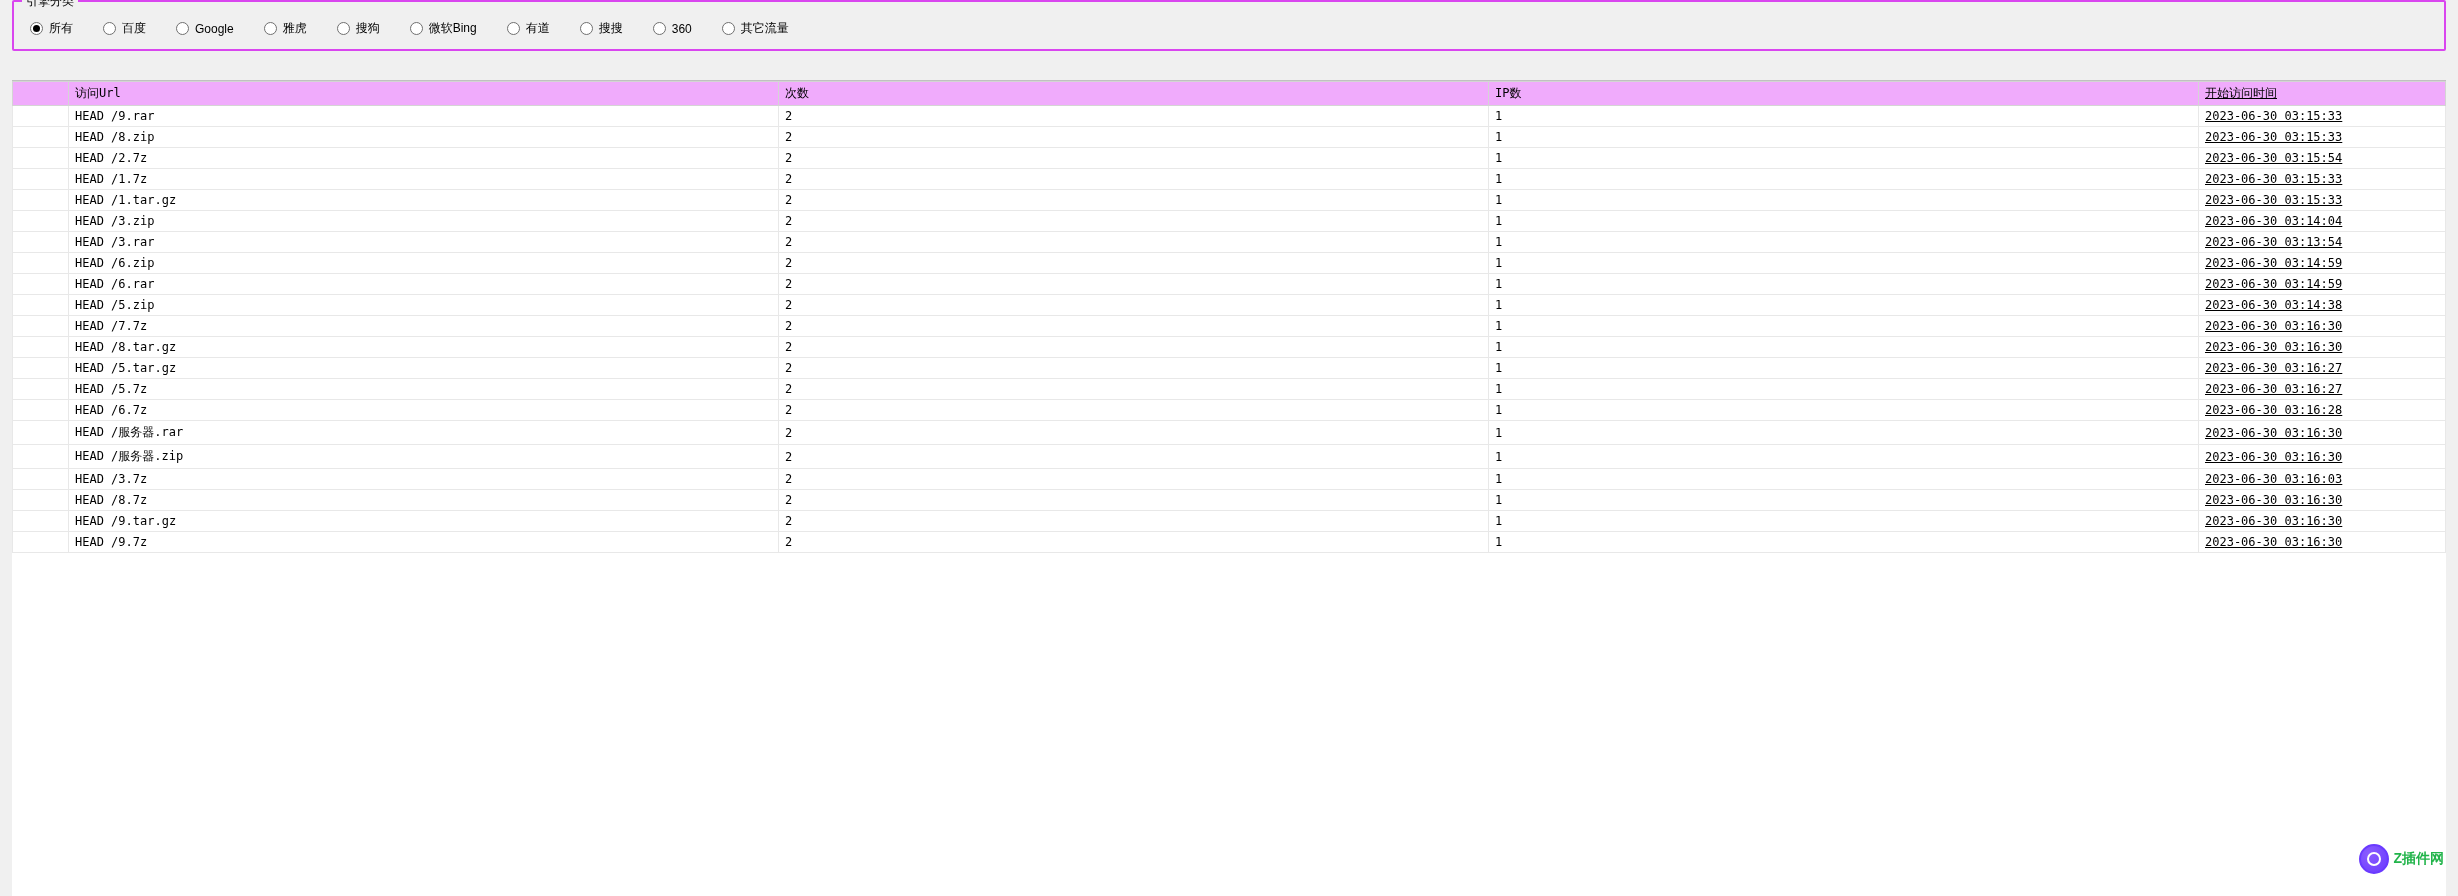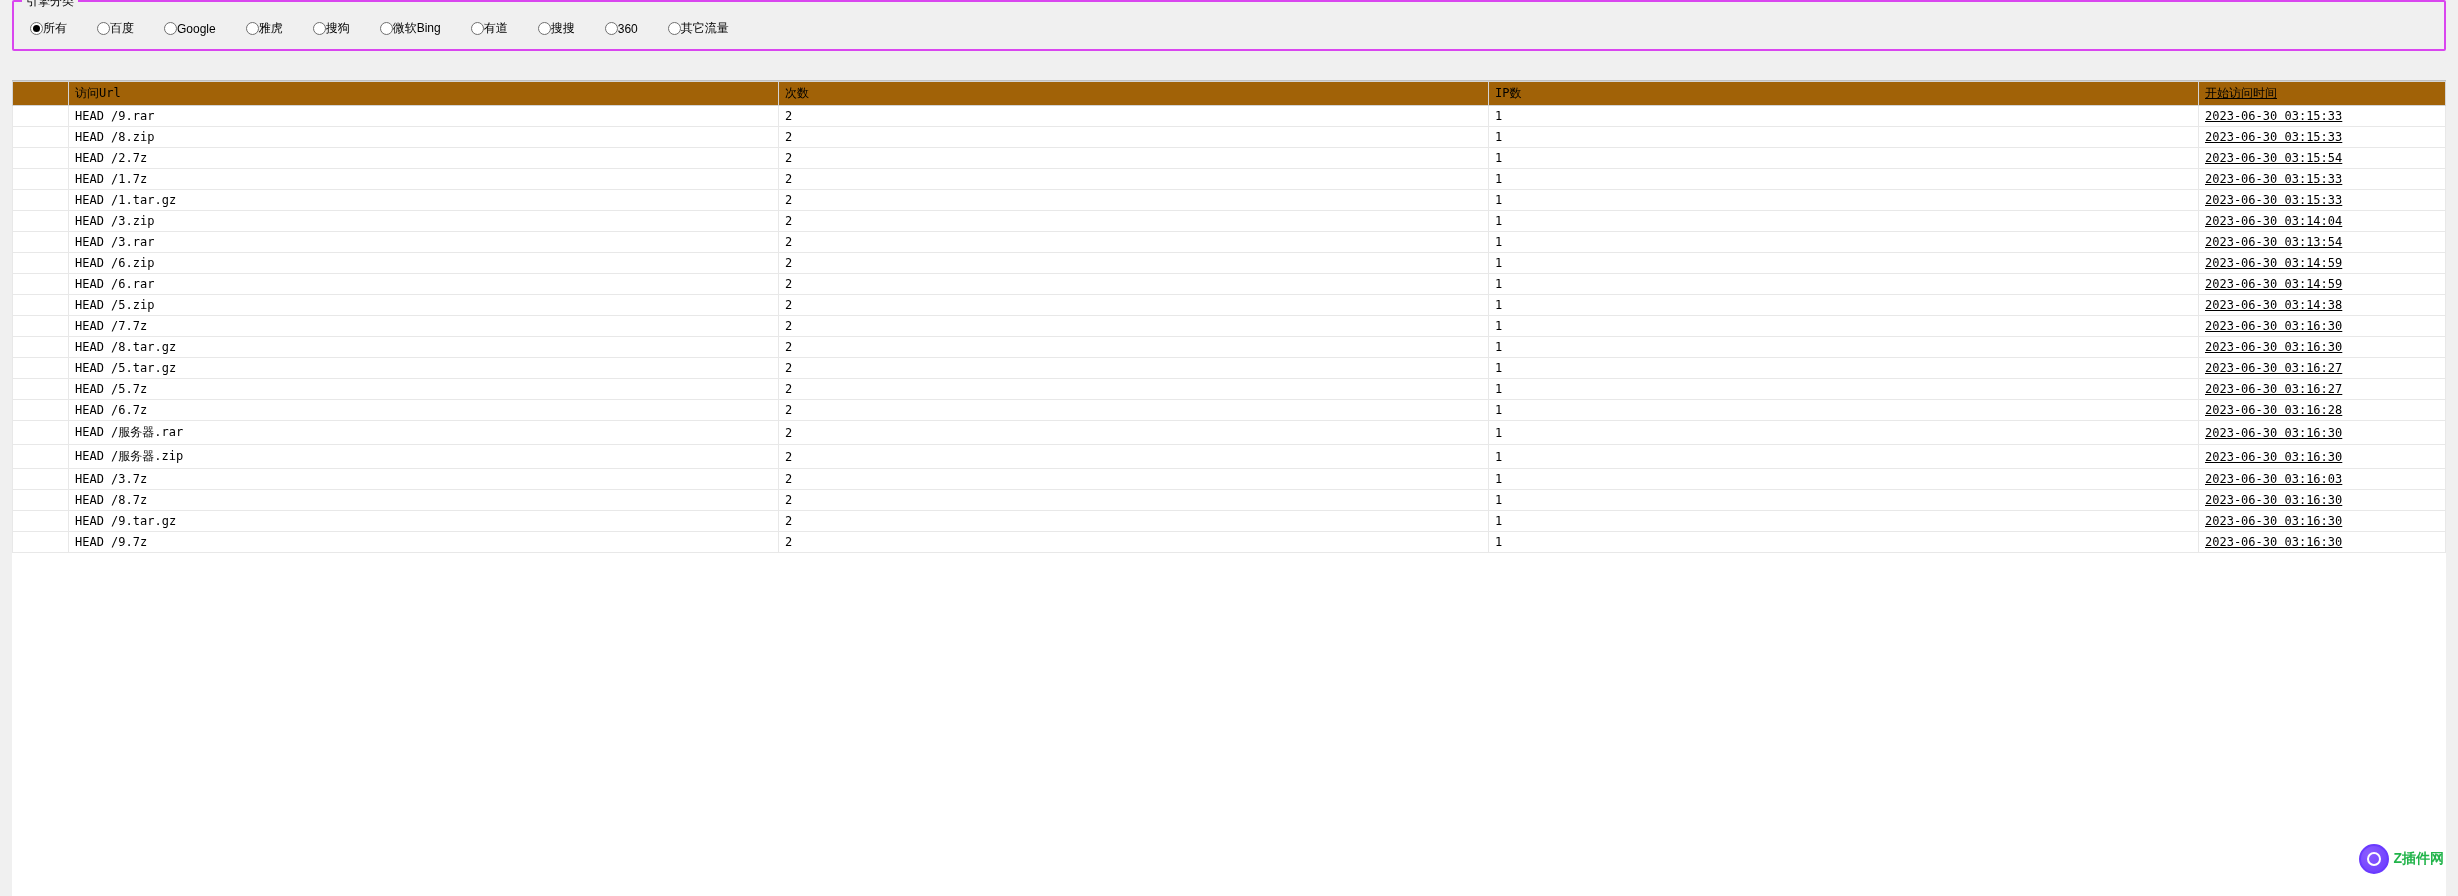--- a/index.html
+++ b/index.html
@@ -35,20 +35,21 @@
   }
   .radio-row {
     display: flex;
     gap: 30px;
     padding: 4px 6px;
     align-items: center;
   }
   .radio-item {
     display: flex;
     align-items: center;
+    gap: 6px;
     cursor: pointer;
   }
   .radio-circle {
     width: 13px;
     height: 13px;
     border: 1px solid #707070;
     border-radius: 50%;
     background: #fff;
     display: flex;
     align-items: center;
@@ -74,21 +75,21 @@
     border-top: 1px solid #c0c0c0;
     overflow: hidden;
   }
   table {
     width: 100%;
     border-collapse: collapse;
     font-family: "SimSun", "宋体", "NSimSun", monospace;
     font-size: 12px;
   }
   thead th {
-    background: #a16207;
+    background: #f0abfc;
     border: 1px solid #d4d4d4;
     text-align: left;
     padding: 3px 6px;
     font-weight: normal;
     color: #000;
     height: 18px;
   }
   thead th:first-child {
     width: 56px;
   }

